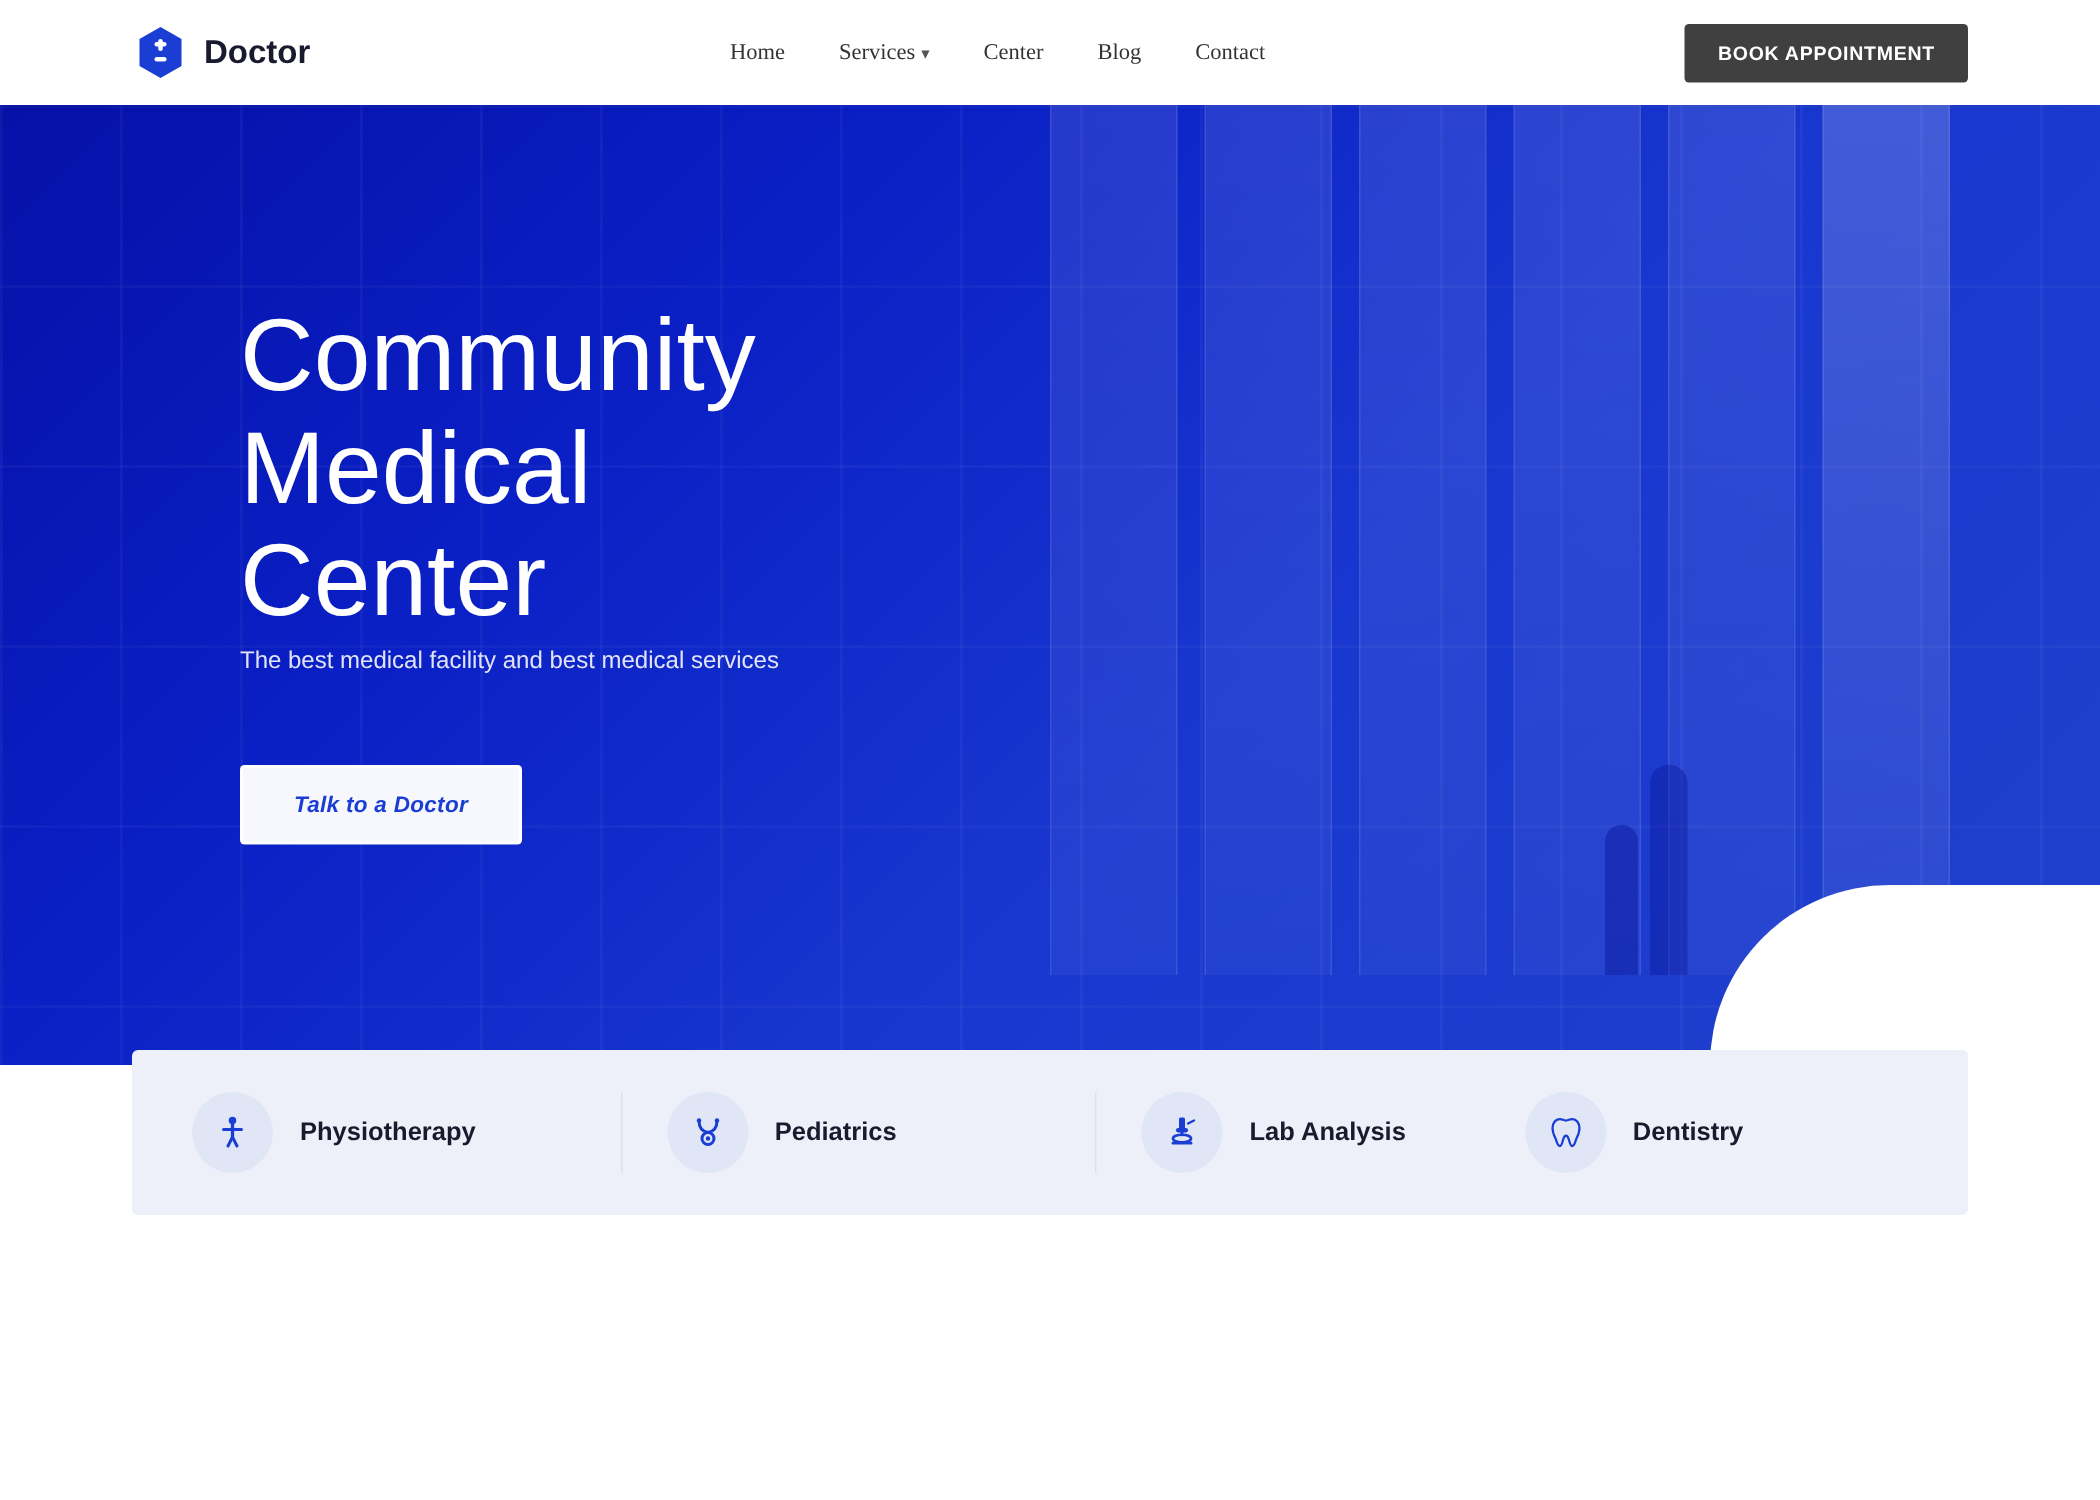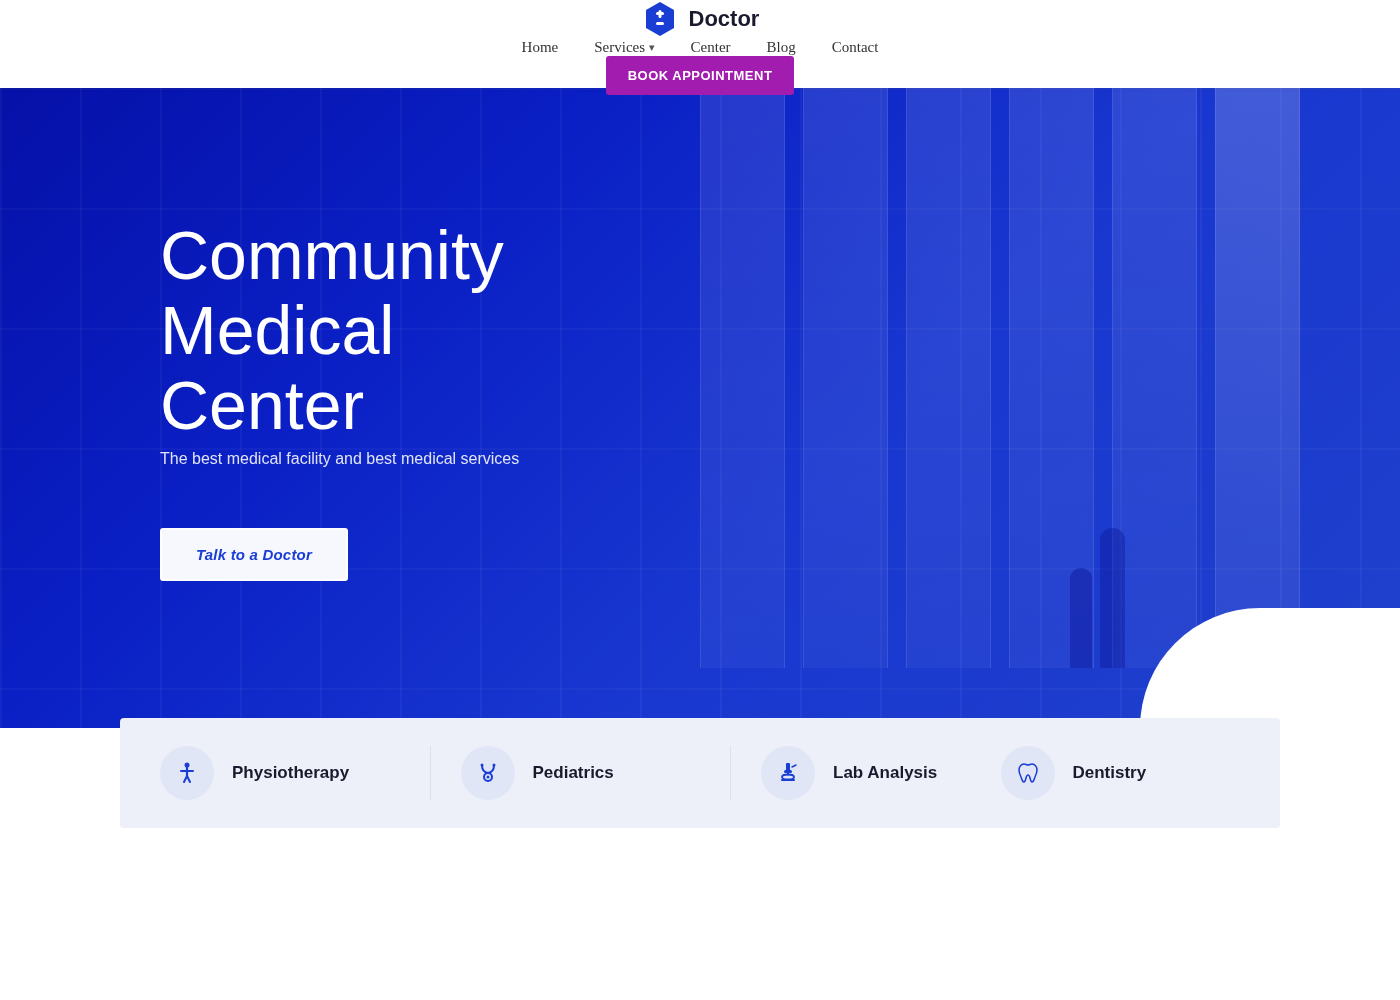--- a/index.html
+++ b/index.html
@@ -4,26 +4,25 @@
   <style>
     * { margin: 0; padding: 0; box-sizing: border-box; }
     body { font-family: 'Segoe UI', Arial, sans-serif; width: 1400px; min-height: 1000px; background: #fff; overflow-x: hidden; }
 
     
     .navbar {
       display: flex;
       align-items: center;
       justify-content: space-between;
       padding: 0 88px;
-      height: 88px;
+      height: 70px;
       background: #fff;
       box-shadow: 0 1px 4px rgba(0,0,0,0.07);
       position: relative;
       z-index: 10;
-      flex-direction: column;
     }
     .logo {
       display: flex;
       align-items: center;
       gap: 10px;
       font-size: 22px;
       font-weight: 700;
       color: #1a1a2e;
       text-decoration: none;
     }
@@ -47,21 +46,21 @@
     .nav-links .services-link {
       display: flex;
       align-items: center;
       gap: 4px;
     }
     .nav-links .services-link .chevron {
       font-size: 11px;
       color: #555;
     }
     .book-btn {
-      background: #a21caf;
+      background: #404040;
       color: #fff;
       border: none;
       padding: 12px 22px;
       font-size: 13px;
       font-weight: 700;
       letter-spacing: 0.5px;
       cursor: pointer;
       border-radius: 3px;
     }
 
@@ -173,21 +172,21 @@
       background: rgba(20,40,180,0.5);
       border-radius: 15px 15px 0 0;
       position: absolute;
       bottom: 0;
       left: 20px;
     }
 
     
     .services-bar {
       background: #edf0f8;
-      margin: 0 120px;
+      margin: 0 88px;
       border-radius: 4px;
       padding: 0 40px;
       height: 110px;
       display: flex;
       align-items: center;
       justify-content: space-between;
       margin-top: -10px;
       position: relative;
       z-index: 6;
     }

